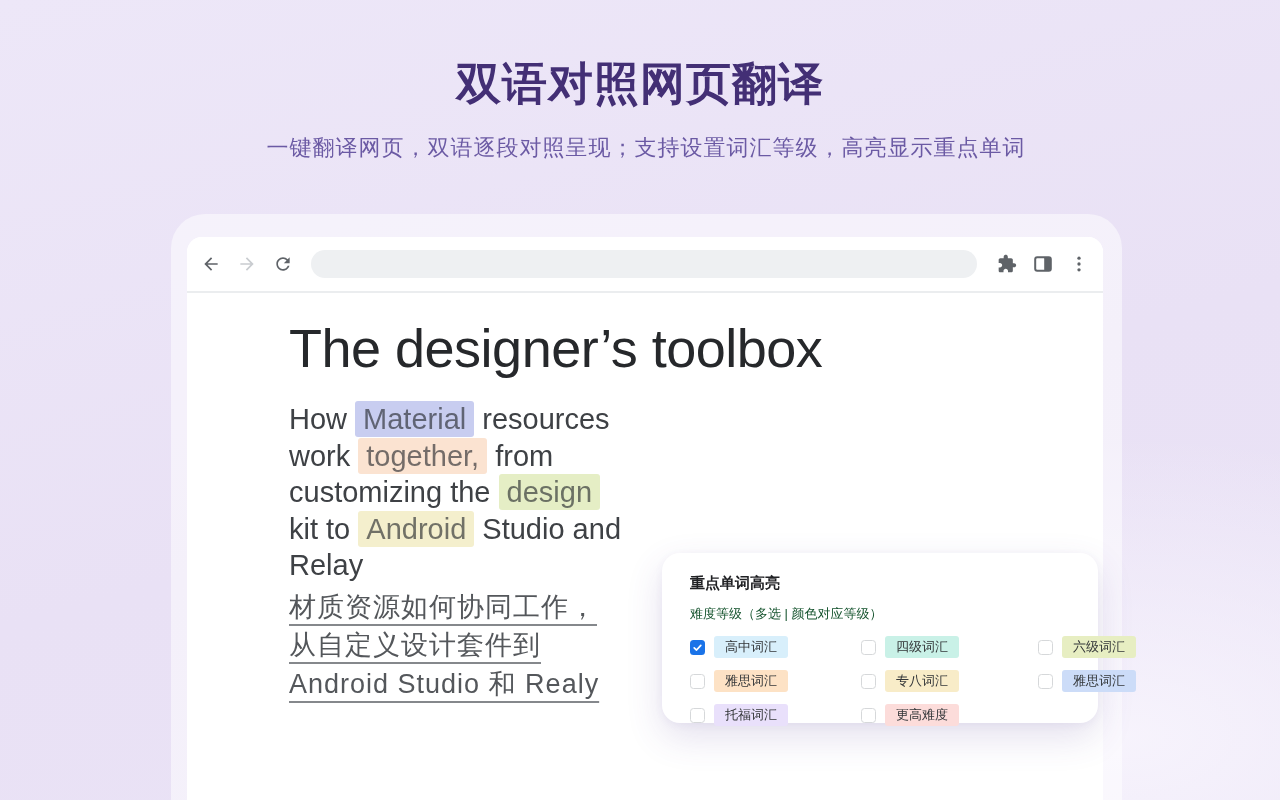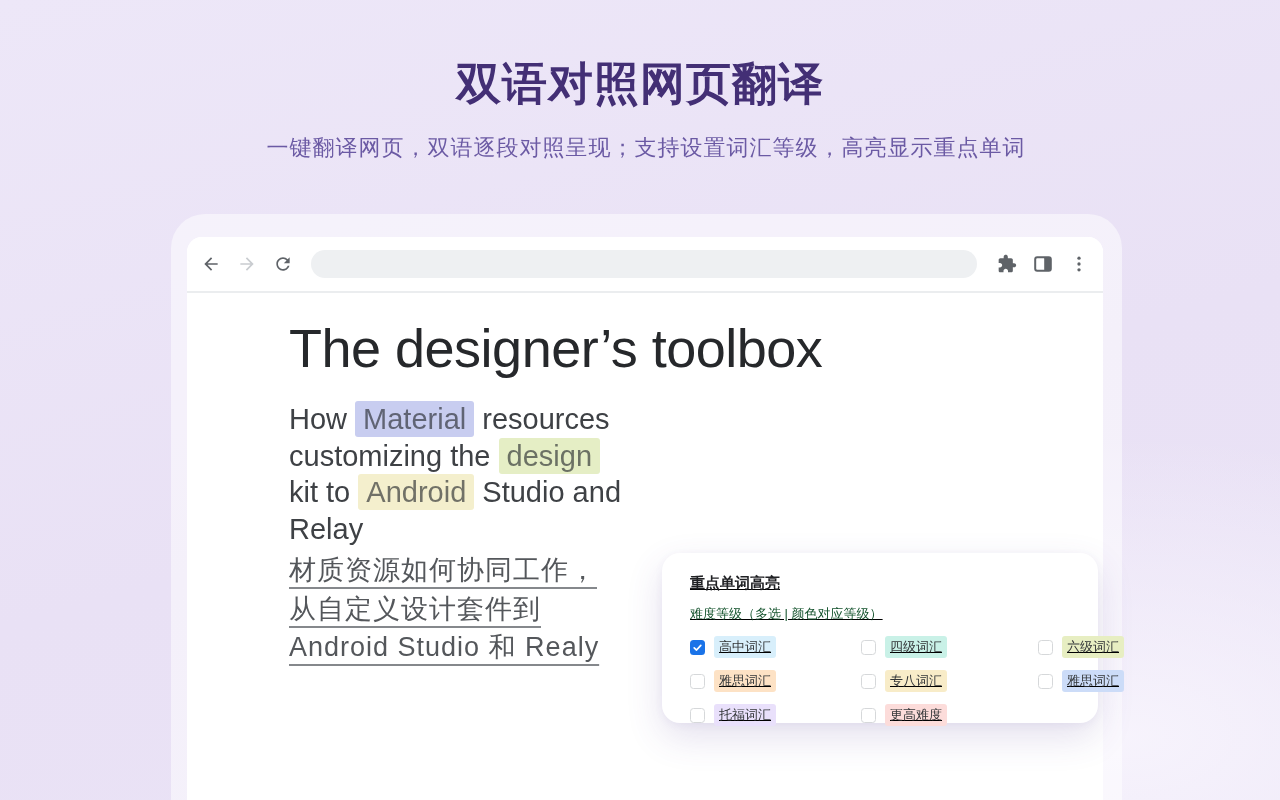--- a/index.html
+++ b/index.html
@@ -56,37 +56,36 @@
   .p-zh .u1 {
     text-decoration:underline; text-decoration-thickness:1.5px;
     text-underline-offset:8px; text-decoration-color:#85888c;
   }
 
   .panel {
     position:absolute; left:662px; top:553px; width:436px; height:170px;
     background:#ffffff; border-radius:18px;
     box-shadow:0 14px 36px rgba(86,60,150,.16), 0 2px 8px rgba(86,60,150,.06);
     padding:19px 28px 18px 28px;
-    text-decoration:underline;
   }
   .panel-title { font-size:15px; line-height:21px; font-weight:700; color:#202124; }
   .panel-subtitle { margin-top:11px; font-size:13px; line-height:19px; color:#14532d; }
   .options-grid {
     margin-top:13px; display:grid; grid-template-columns:171px 177px auto;
     row-gap:12px; align-items:center;
   }
   .vocab-option { display:flex; align-items:center; cursor:pointer; }
   .cb {
     width:15px; height:15px; border-radius:3.5px; background:#fff;
     border:1.5px solid #d6d8da; display:flex; align-items:center; justify-content:center; flex:0 0 auto;
   }
   .cb.checked { border:none; }
   .chip {
     margin-left:9px; font-size:13px; line-height:16px; color:#333638;
-    padding:3px 5px; border-radius:3px; white-space:nowrap;
+    padding:3px 11px; border-radius:3px; white-space:nowrap;
   }
 </style>
 </head>
 <body>
 
 <div class="stage">
 
   <div class="hero-title">双语对照网页翻译</div>
   <div class="hero-subtitle">一键翻译网页，双语逐段对照呈现；支持设置词汇等级，高亮显示重点单词</div>
 
@@ -141,20 +140,21 @@
                 <circle cx="12" cy="19" r="2"></circle>
               </svg>
           </span>
         </div>
       </div>
 
       <div class="content">
         <div class="h-en">The designer’s toolbox</div>
         <div class="p-en" id="para-en">
             <div class="line"><span>How </span><span class="hl" style="background: rgb(200, 205, 240);">Material</span><span> resources</span></div>
+            <div class="line"><span>work </span><span class="hl" style="background: rgb(251, 227, 209);">together,</span><span> from</span></div>
             <div class="line"><span>customizing the </span><span class="hl" style="background: rgb(229, 238, 197);">design</span></div>
             <div class="line"><span>kit to </span><span class="hl" style="background: rgb(244, 239, 205); margin-top: 41px;">Android</span><span> Studio and</span></div>
             <div class="line"><span>Relay</span></div>
           </div>
         <div class="p-zh" id="para-zh">
             <div class="line"><span class="u1">材质资源如何协同工作，</span></div>
             <div class="line"><span class="u1">从自定义设计套件到</span></div>
             <div class="line"><span class="u1">Android Studio 和 Realy</span></div>
           </div>
       </div>

